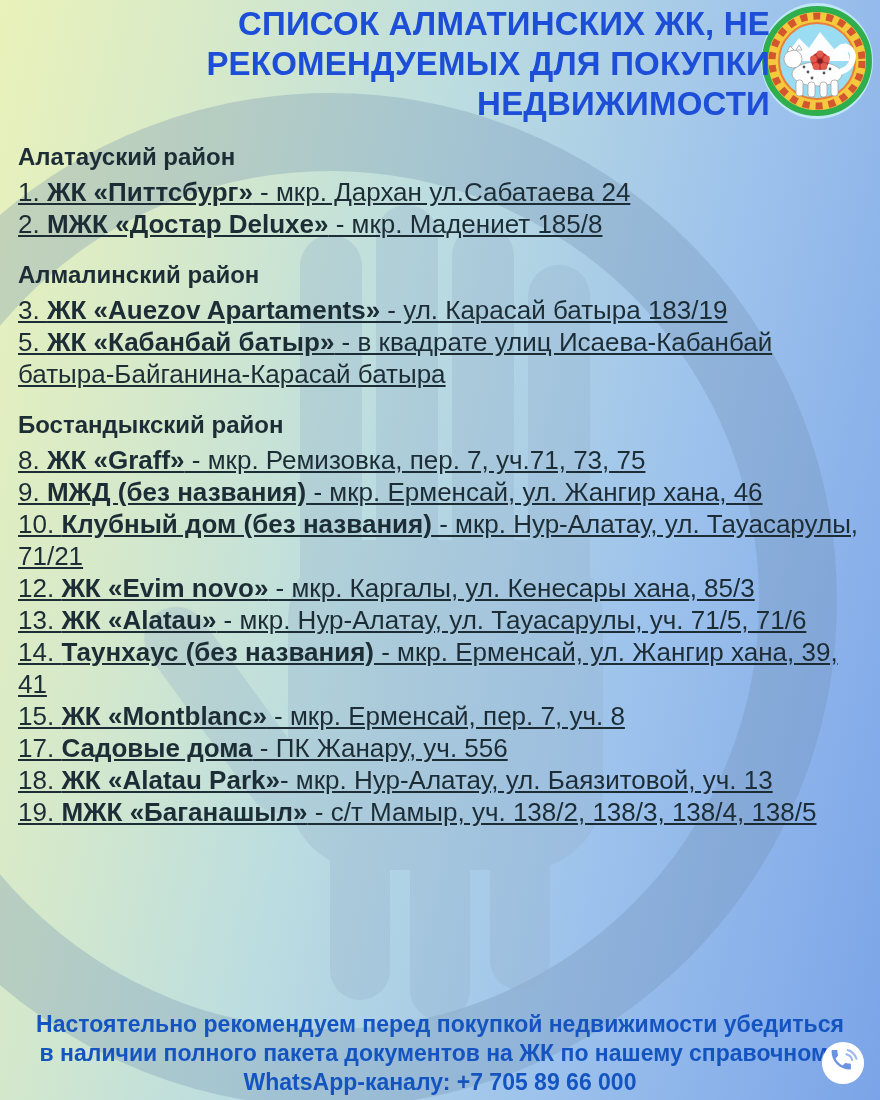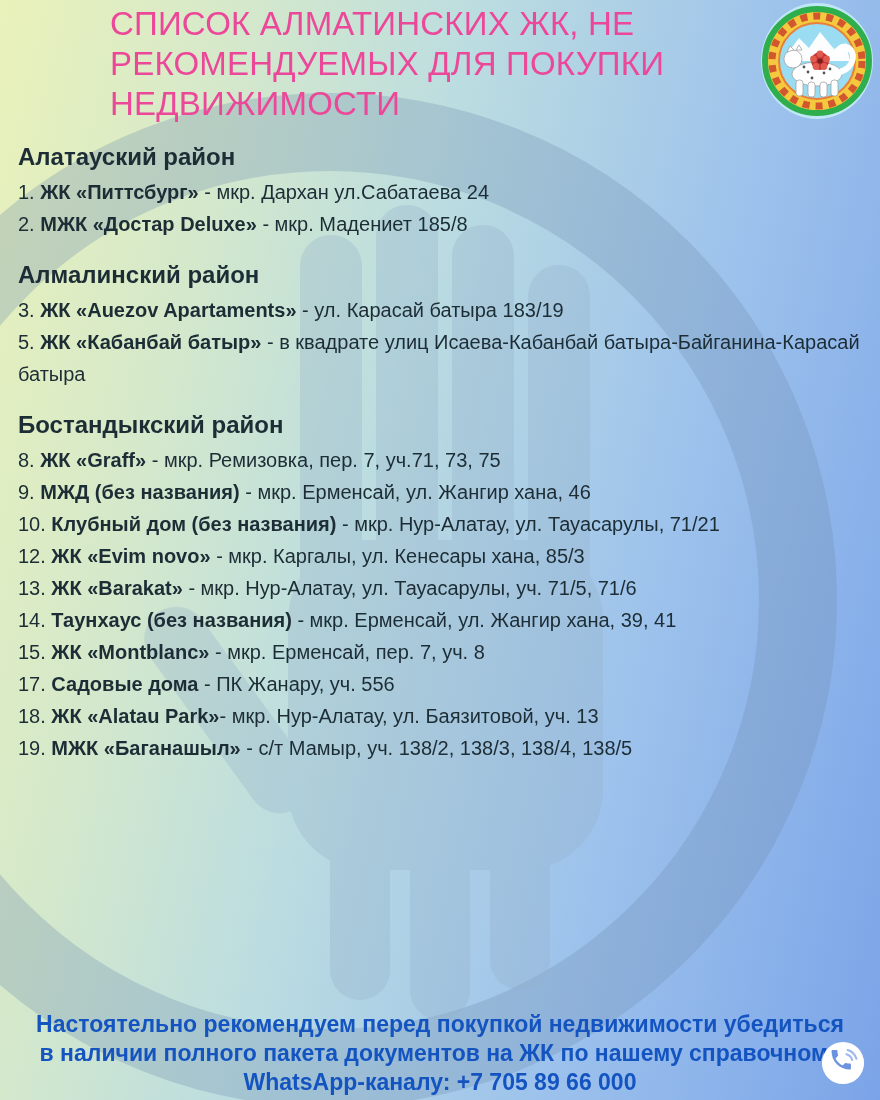--- a/index.html
+++ b/index.html
@@ -6,31 +6,31 @@
   body{
     width:880px;height:1100px;
     position:relative;overflow:hidden;
     font-family:"Liberation Sans","DejaVu Sans",sans-serif;
     background:linear-gradient(103deg,#eaf2ba 0%,#d4e8cb 22%,#bcdde0 42%,#9dc2ec 70%,#7ba4e8 100%);
   }
   .watermark{position:absolute;inset:0;pointer-events:none;}
   .logo{position:absolute;top:2px;left:760px;width:114px;height:118px;}
   .title{
     position:absolute;top:4px;left:50%;transform:translateX(-50%);
-    width:660px;text-align:left;
-    font-size:33px;line-height:1.21;font-weight:400;
-    color:#ec4899;letter-spacing:0.2px;
+    width:660px;text-align:right;
+    font-size:33px;line-height:1.21;font-weight:700;
+    color:#1d4ed8;letter-spacing:0.2px;
   }
   .content{position:absolute;top:141px;left:18px;right:16px;color:#1d2d36;}
   .section + .section{margin-top:19px;}
   .section-heading{
     font-size:24px;line-height:32px;font-weight:bold;
     text-underline-offset:4px;margin:0 0 3px 0;
   }
-  .item{font-size:20px;line-height:32px;font-weight:400;}
+  .item{font-size:26px;line-height:32px;font-weight:400;text-decoration:underline;}
   .item .item-name{font-weight:bold;}
   .footer{
     position:absolute;left:30px;right:30px;bottom:3px;
     text-align:center;font-weight:bold;color:#1454c0;
     font-size:23px;line-height:1.26;
   }
   .phone-badge{position:absolute;left:820px;top:1040px;width:46px;height:46px;}
 </style>
 </head>
 <body>
@@ -98,21 +98,21 @@
         <div class="section-heading">Алмалинский район</div>
         <div class="item"><span>3. </span><span class="item-name">ЖК «Auezov Apartaments»</span><span> - ул. Карасай батыра 183/19</span></div>
         <div class="item"><span>5. </span><span class="item-name">ЖК «Кабанбай батыр»</span><span> - в квадрате улиц Исаева-Кабанбай батыра-Байганина-Карасай батыра</span></div>
       </div>
       <div class="section">
         <div class="section-heading">Бостандыкский район</div>
         <div class="item"><span>8. </span><span class="item-name">ЖК «Graff»</span><span> - мкр. Ремизовка, пер. 7, уч.71, 73, 75</span></div>
         <div class="item"><span>9. </span><span class="item-name">МЖД (без названия)</span><span> - мкр. Ерменсай, ул. Жангир хана, 46</span></div>
         <div class="item"><span>10. </span><span class="item-name">Клубный дом (без названия)</span><span> - мкр. Нур-Алатау, ул. Тауасарулы, 71/21</span></div>
         <div class="item"><span>12. </span><span class="item-name">ЖК «Evim novo»</span><span> - мкр. Каргалы, ул. Кенесары хана, 85/3</span></div>
-        <div class="item"><span>13. </span><span class="item-name">ЖК «Barakat»</span><span> - мкр. Нур-Алатау, ул. Тауасарулы, уч. 71/5, 71/6</span></div>
+        <div class="item"><span>13. </span><span class="item-name">ЖК «Alatau»</span><span> - мкр. Нур-Алатау, ул. Тауасарулы, уч. 71/5, 71/6</span></div>
         <div class="item"><span>14. </span><span class="item-name">Таунхаус (без названия)</span><span> - мкр. Ерменсай, ул. Жангир хана, 39, 41</span></div>
         <div class="item"><span>15. </span><span class="item-name">ЖК «Montblanc»</span><span> - мкр. Ерменсай, пер. 7, уч. 8</span></div>
         <div class="item"><span>17. </span><span class="item-name">Садовые дома</span><span> - ПК Жанару, уч. 556</span></div>
         <div class="item"><span>18. </span><span class="item-name">ЖК «Alatau Park»</span><span>- мкр. Нур-Алатау, ул. Баязитовой, уч. 13</span></div>
         <div class="item"><span>19. </span><span class="item-name">МЖК «Баганашыл»</span><span> - с/т Мамыр, уч. 138/2, 138/3, 138/4, 138/5</span></div>
       </div>
     </div>
 </div>
 
 <div class="footer">Настоятельно рекомендуем перед покупкой недвижимости убедиться в наличии полного пакета документов на ЖК по нашему справочному WhatsApp-каналу: +7 705 89 66 000</div>

